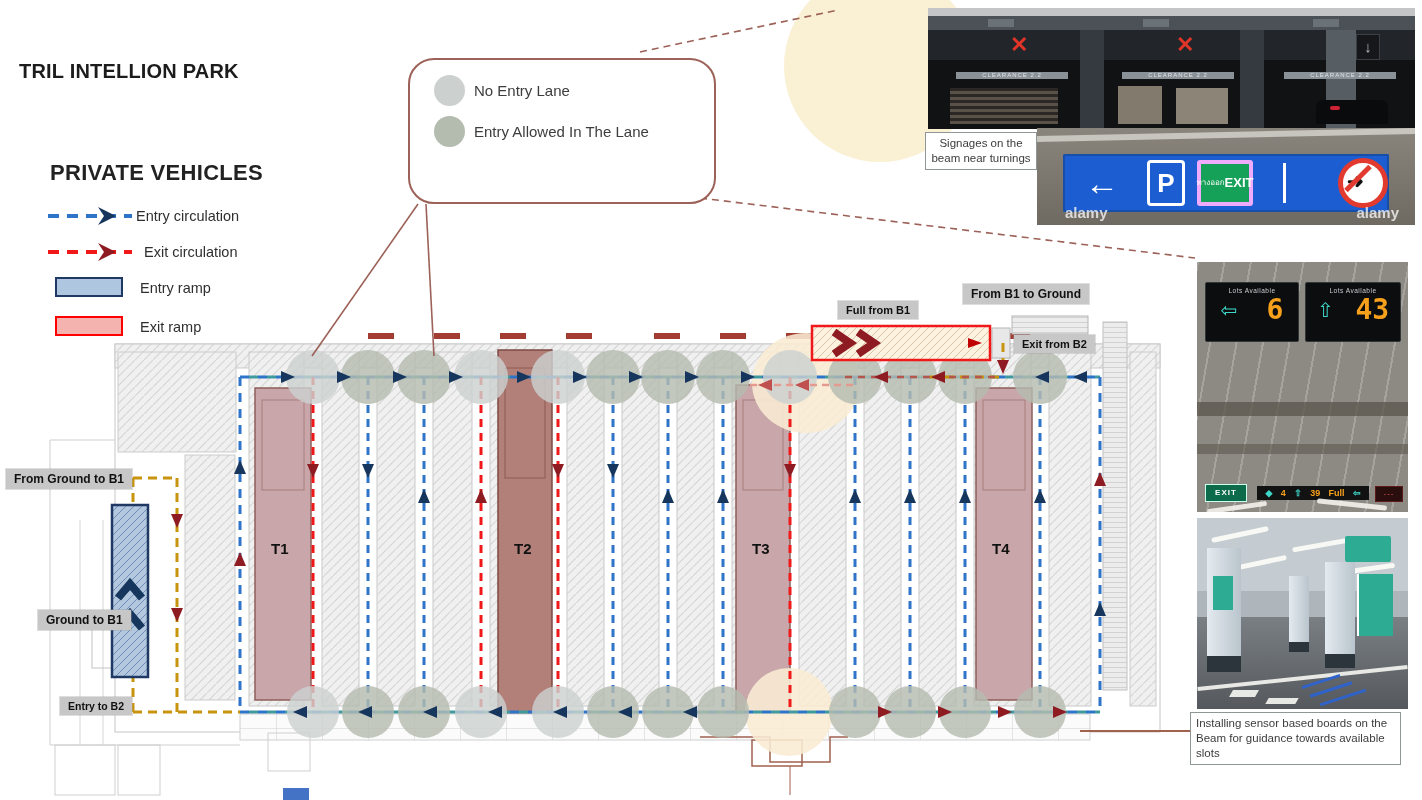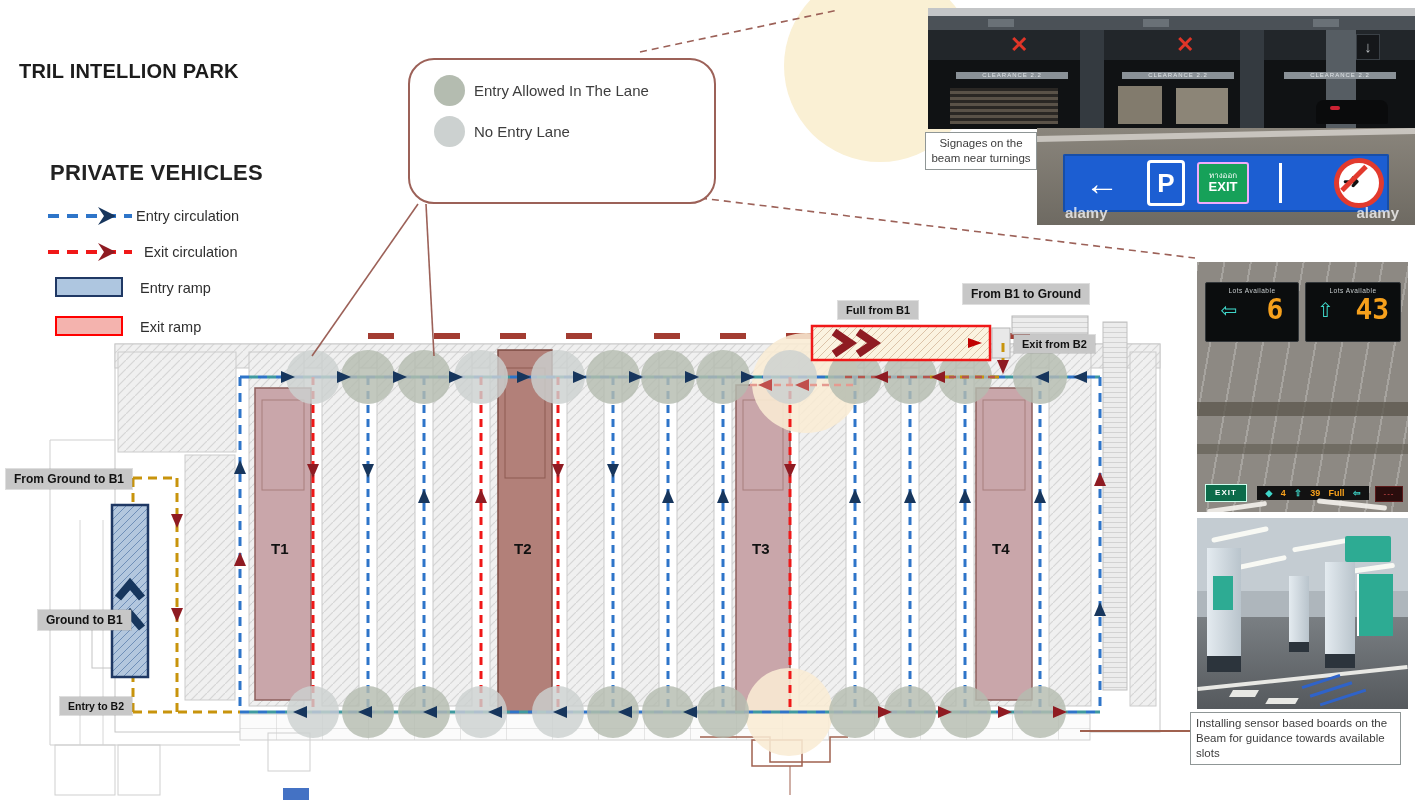--- a/index.html
+++ b/index.html
@@ -51,22 +51,22 @@
   .p1-car{background:#0a0b0c;border-radius:8px 8px 2px 2px;}
 
   
   .p2{background:linear-gradient(#8a857c,#6e6a62);}
   .p2-pipe{left:0;top:4px;width:100%;height:6px;background:#d8d5cf;transform:rotate(-1.2deg);opacity:.8;}
   .p2-sign{left:26px;top:26px;width:326px;height:58px;background:#1c5ed2;border-radius:2px;
            box-shadow:inset 0 0 0 2px #174ea8;display:flex;align-items:center;}
   .p2-arrow{color:#fff;font-size:34px;font-weight:800;margin-left:22px;line-height:1;}
   .p2-p{width:32px;height:40px;border:3px solid #fff;border-radius:4px;color:#fff;font-size:26px;
         font-weight:800;text-align:center;line-height:40px;margin-left:28px;}
-  .p2-exit{width:48px;height:38px;background:#16a159;border:2px solid #f0abfc;border-radius:3px;
-           margin-left:12px;display:flex;flex-direction:column;align-items:center;justify-content:center;}
+  .p2-exit{width:48px;height:38px;background:#16a159;border:4px solid #f0abfc;border-radius:3px;
+           margin-left:12px;display:flex;flex-direction:row;align-items:center;justify-content:center;}
   .p2-exit .thai{font-size:8px;color:#fff;line-height:1;}
   .p2-exit .en{font-size:13px;color:#fff;font-weight:800;line-height:1.1;}
   .p2-div{width:3px;height:40px;background:#fff;margin-left:30px;}
   .p2-noturn{width:40px;height:40px;background:#fff;border:5px solid #e23a2e;border-radius:50%;
              margin-left:52px;position:relative;}
   .p2-noturn .arr{position:absolute;left:4px;top:6px;color:#111;font-size:20px;font-weight:800;}
   .p2-noturn .slash{position:absolute;left:-2px;top:13px;width:34px;height:5px;background:#e23a2e;
                     transform:rotate(-45deg);}
   .p2-wm{color:rgba(255,255,255,.75);font-size:15px;font-weight:700;z-index:2;}
 
@@ -333,26 +333,26 @@
       <path d="M426,204 L434,356" stroke-width="1.6"></path>
       <path d="M640,52 L838,10" stroke-width="1.6" stroke-dasharray="7 5"></path>
       <path d="M700,198 L1195,258" stroke-width="1.6" stroke-dasharray="7 5"></path>
     </g>
   </svg>
 
   <div class="abs subtitle">TRIL INTELLION PARK</div>
 
   <div class="abs callout">
     <div class="callout-row">
+      <span class="zl-dot" style="background:#ccd1d0"></span>
+      <span class="zl-label">No Entry  Lane</span>
+    </div>
+    <div class="callout-row">
       <span class="zl-dot" style="background:#b4bcb0"></span>
       <span class="zl-label">Entry  Allowed In The Lane</span>
-    </div>
-    <div class="callout-row">
-      <span class="zl-dot" style="background:#ccd1d0"></span>
-      <span class="zl-label">No Entry  Lane</span>
     </div>
   </div>
 
   <div class="abs pv-head">PRIVATE VEHICLES</div>
 
   <svg class="abs" style="left:46px;top:206px;z-index:6" width="88" height="20">
     <line x1="2" y1="10" x2="86" y2="10" stroke="#2e75c9" stroke-width="4" stroke-dasharray="11 8"></line>
     <polygon points="52,1 70,10 52,19 58,10" fill="#17365d"></polygon>
   </svg>
   <div class="abs pv-label" style="left:136px;top:208px">Entry circulation</div>

